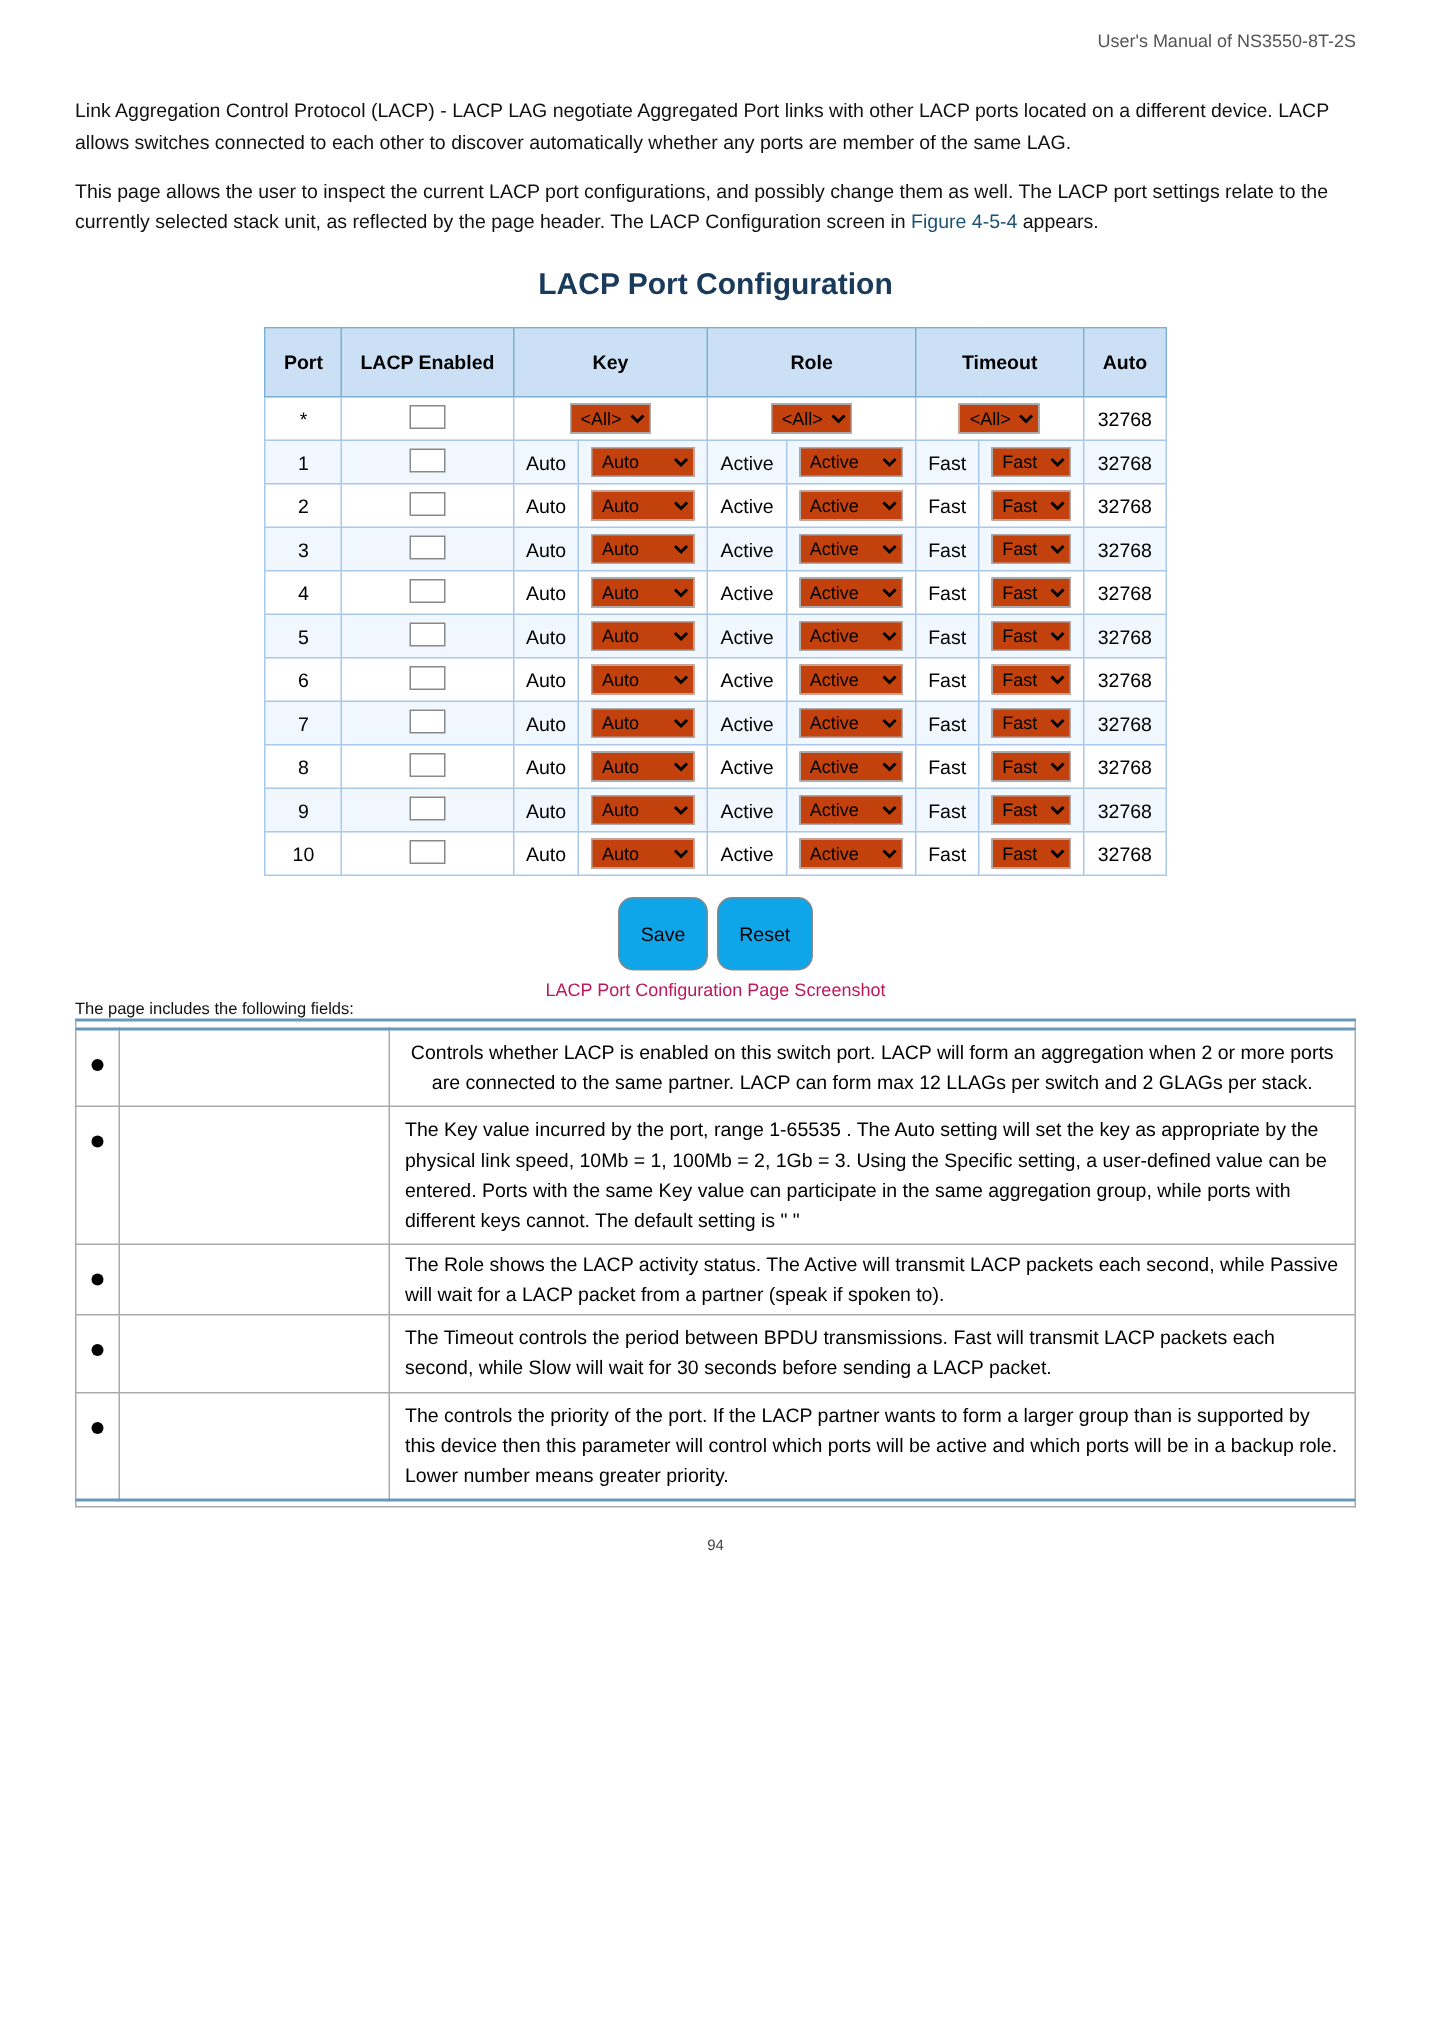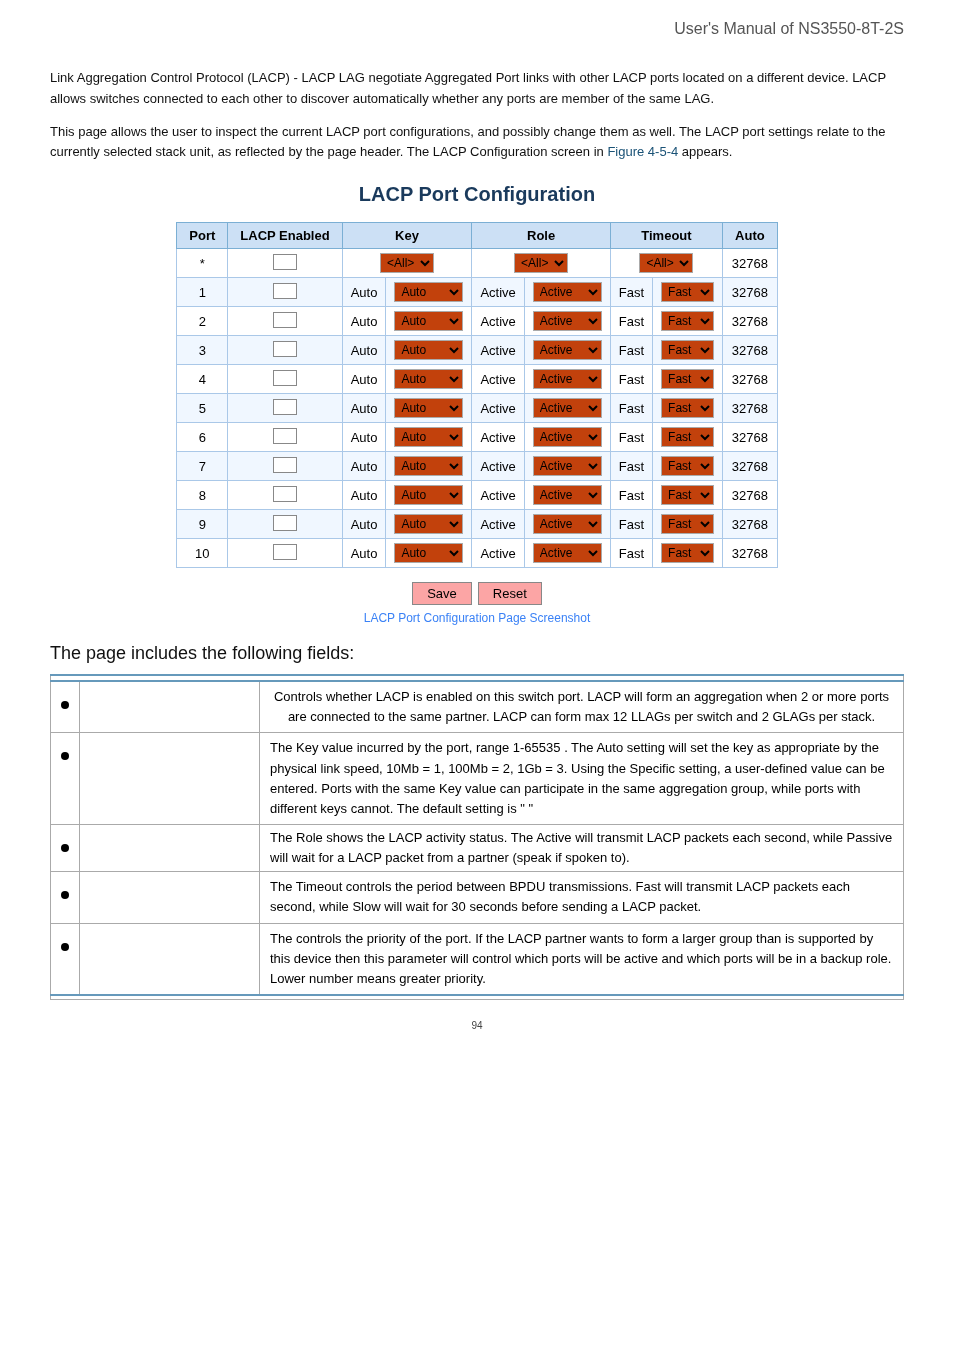--- a/index.html
+++ b/index.html
@@ -7,21 +7,21 @@
       font-family: Arial, sans-serif;
       font-size: 13px;
       color: #000;
       background: #fff;
       width: 954px;
       min-height: 1350px;
       padding: 20px 50px 40px 50px;
     }
     .header-right {
       text-align: right;
-      font-size: 16px;
+      font-size: 12px;
       color: #555;
       margin-bottom: 30px;
     }
     .intro-text {
       font-size: 13px;
       line-height: 1.6;
       margin-bottom: 12px;
       color: #111;
     }
     .intro-text a {
@@ -41,21 +41,21 @@
       margin-bottom: 14px;
     }
     .config-table {
       border-collapse: collapse;
       font-size: 13px;
       min-width: 520px;
     }
     .config-table th {
       background: #cce0f5;
       border: 1px solid #7bafd4;
-      padding: 5px 12px;
+      padding: 15px 12px;
       font-weight: bold;
       text-align: center;
       color: #000;
     }
     .config-table td {
       border: 1px solid #aac8e8;
       padding: 4px 8px;
       text-align: center;
       vertical-align: middle;
       color: #000;
@@ -83,38 +83,36 @@
       background: #c2410c;
       color: #000;
     }
     .buttons-row {
       display: flex;
       justify-content: center;
       gap: 6px;
       margin: 10px 0 6px 0;
     }
     .btn {
-      padding: 3px 14px;
+      padding: 16px 14px;
       font-size: 13px;
       border: 1px solid #888;
-      background: #fca5a5;
+      background: #0ea5e9;
       cursor: pointer;
-      border-radius: 0;
+      border-radius: 10px;
       color: #000;
     }
     .caption-text {
       text-align: center;
       font-size: 12px;
-      color: #3b82f6;
-      margin-bottom: 18px;
+      color: #be185d;
     }
     .fields-section-title {
-      font-size: 18px;
+      font-size: 11px;
       color: #111;
-      margin-bottom: 10px;
     }
     .fields-table {
       width: 100%;
       border-collapse: collapse;
       font-size: 13px;
       margin-bottom: 20px;
     }
     .fields-table td {
       border: 1px solid #aaa;
       padding: 6px 10px;

